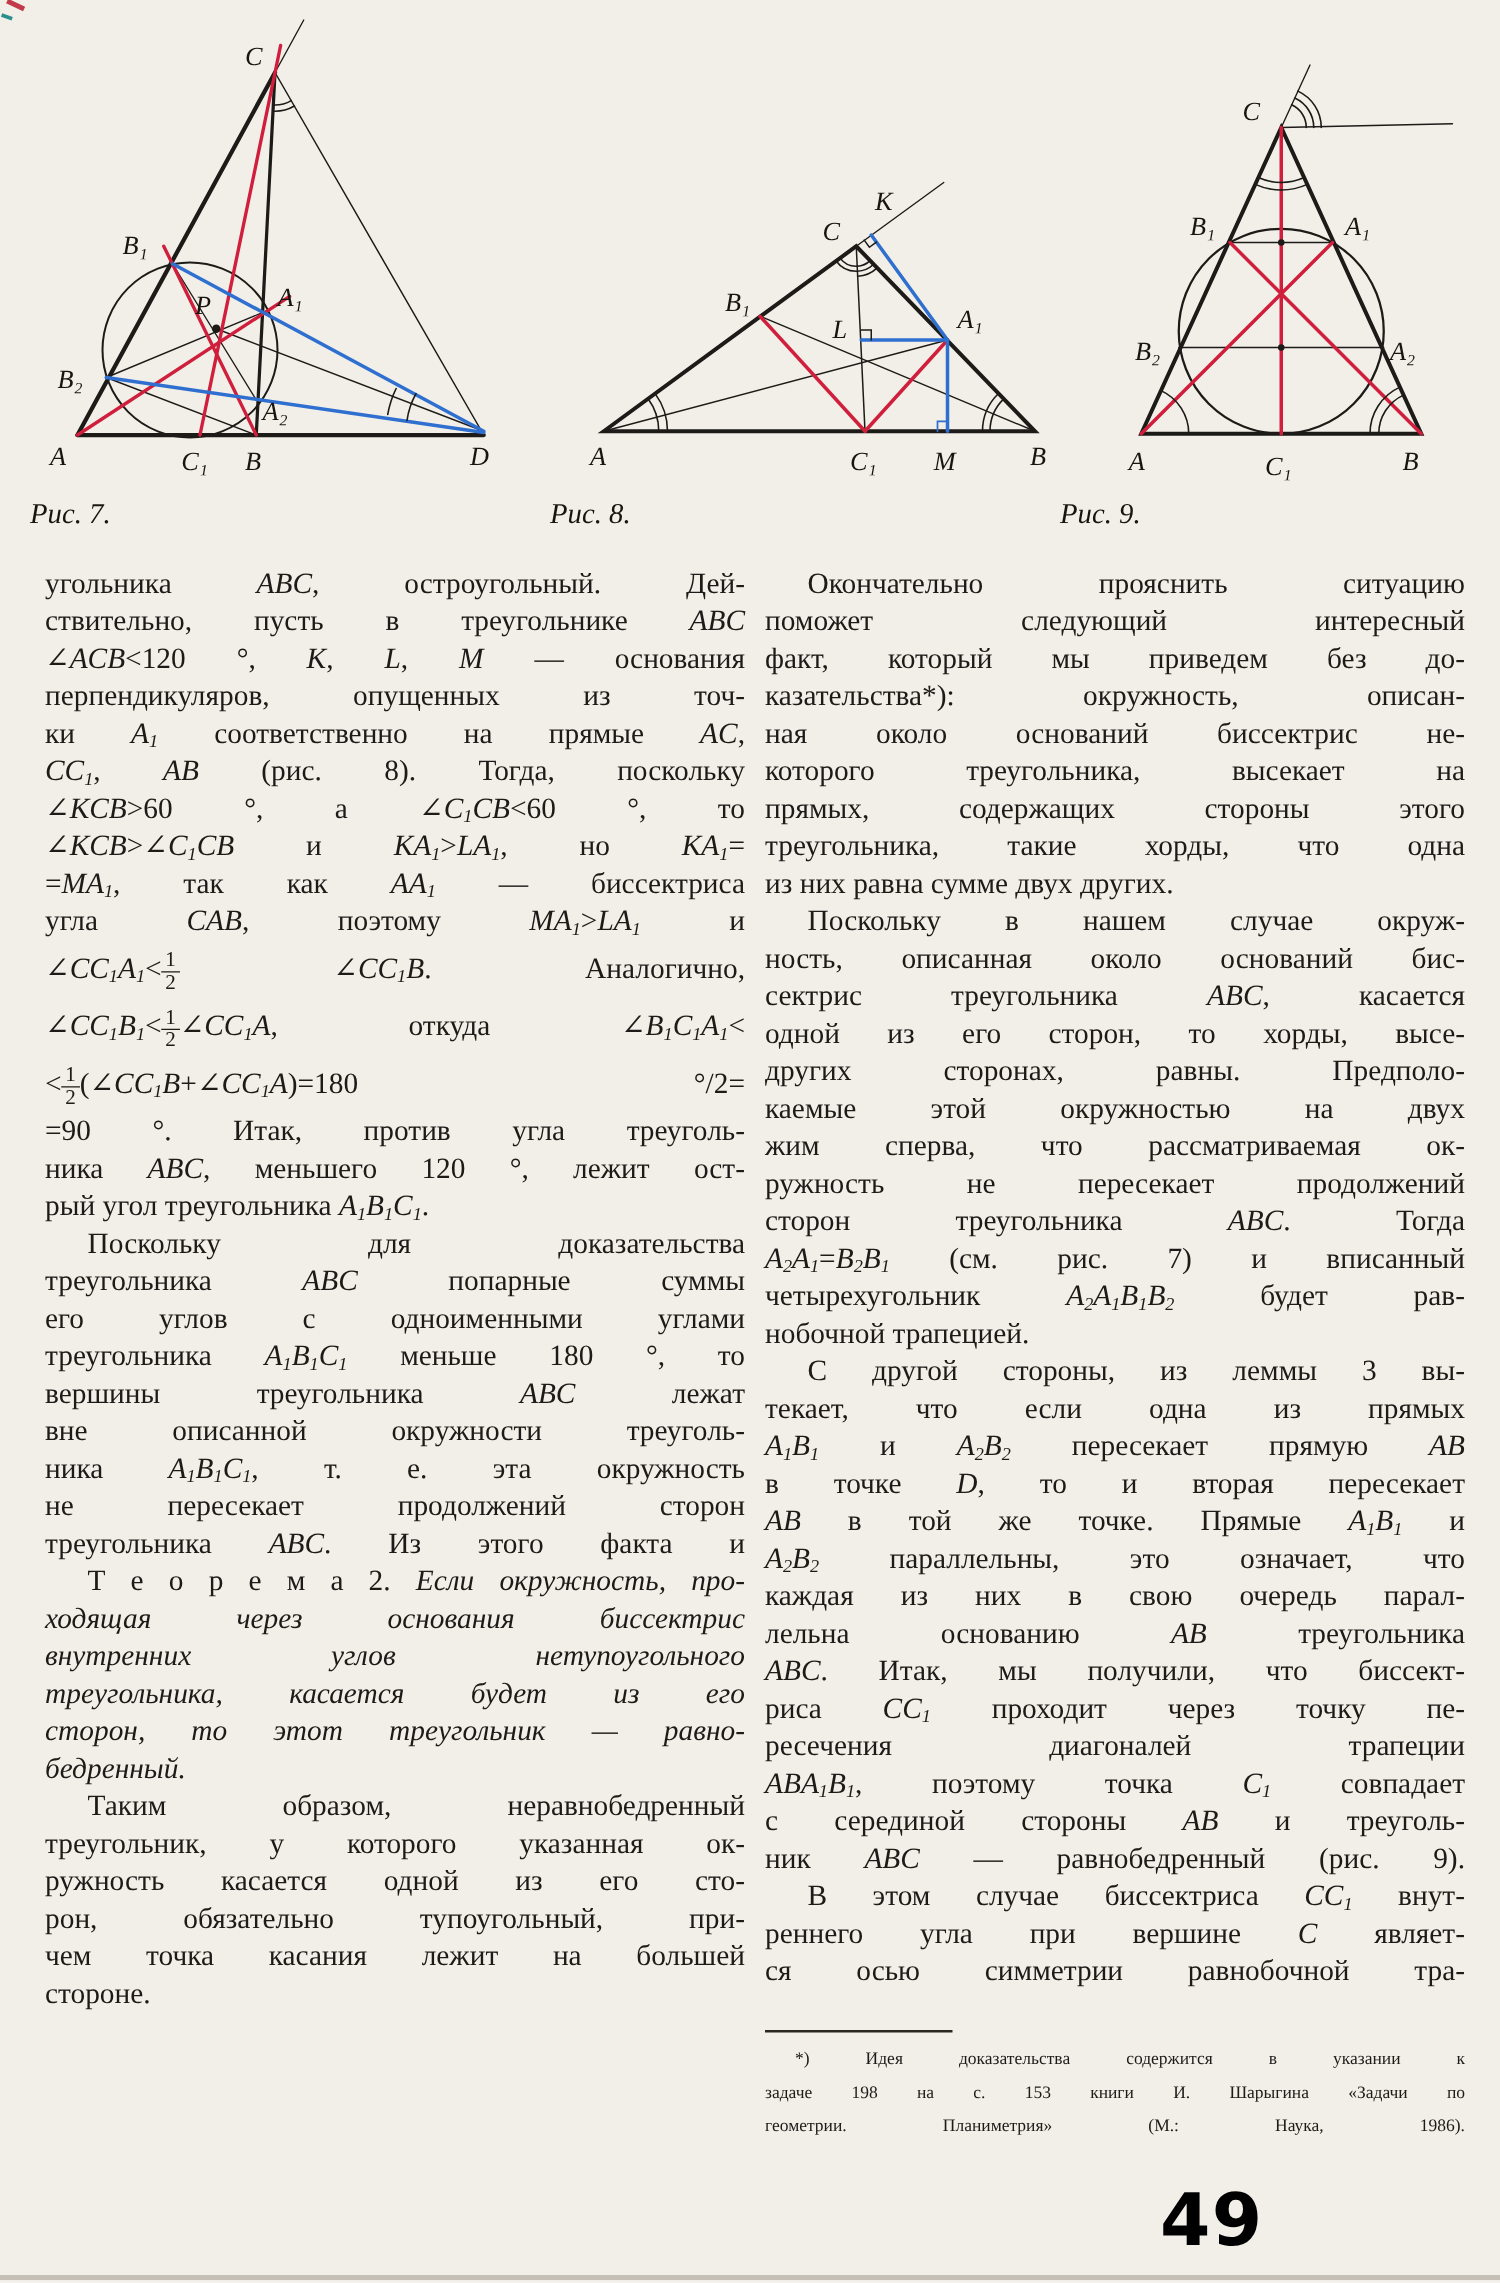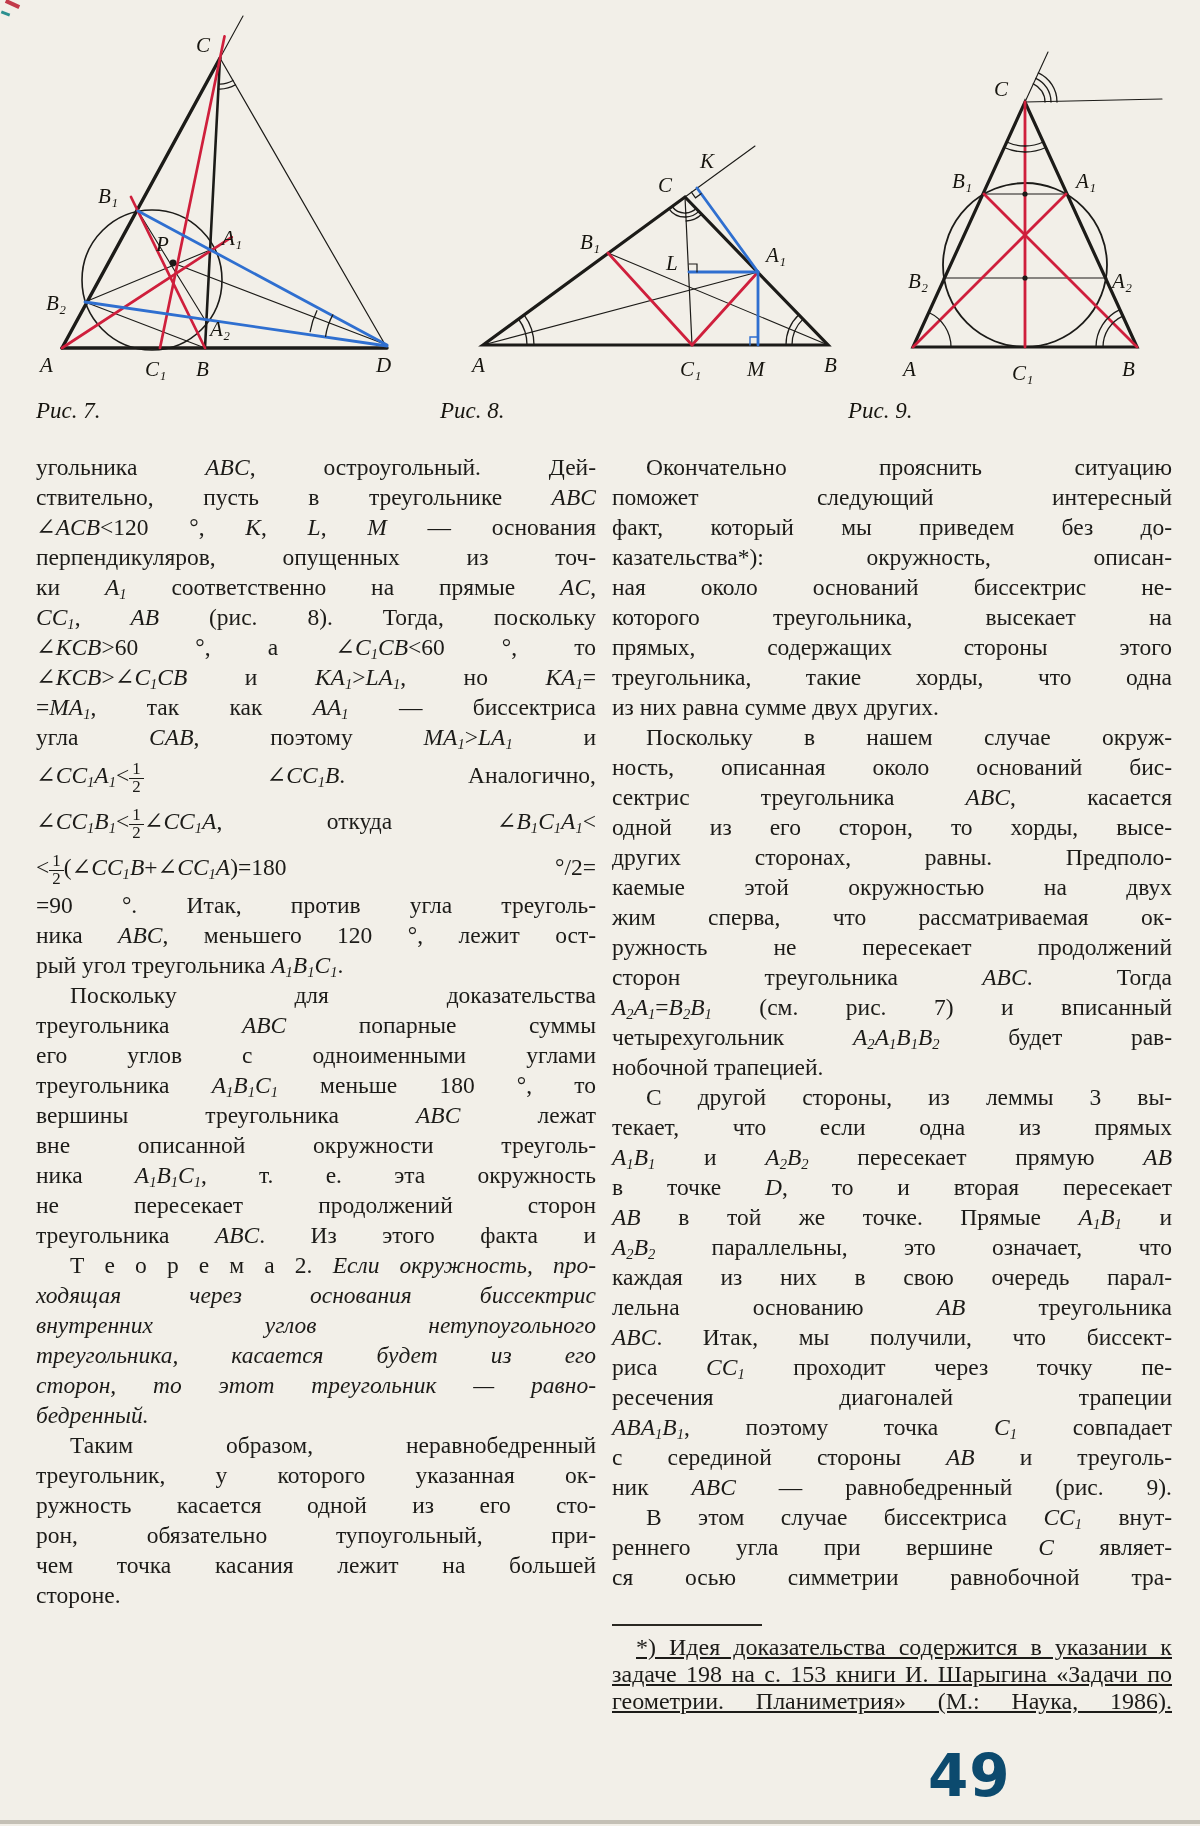--- a/index.html
+++ b/index.html
@@ -16,24 +16,24 @@
   .line.ind{text-indent:34px;}
   .line.nj{text-align-last:left;}
   .line i{font-style:italic;}
   .line sub{font-size:0.62em;vertical-align:-0.25em;line-height:0;}
   .frac{display:inline-block;text-align:center;vertical-align:-0.55em;font-size:0.72em;line-height:1;}
   .frac span{display:block;padding:0 3px;}
   .fr-top{border-bottom:1.4px solid currentColor;}
   
   #footnote{position:absolute;left:612px;top:1624px;width:560px;}
   #fn-rule{width:150px;border-top:2px solid #2a2822;margin-bottom:8px;}
-  .fnline{height:27px;line-height:27px;font-size:24px;text-align:justify;text-align-last:justify;text-decoration:underline;}
+  .fnline{height:27px;line-height:27px;font-size:14px;text-align:justify;text-align-last:justify;}
   .fnline.ind{text-indent:24px;}
   
-  #pagenum{position:absolute;left:928px;top:1742px;font:700 58px "DejaVu Sans","Liberation Sans",sans-serif;color:#0c4a6e;letter-spacing:1px;}
+  #pagenum{position:absolute;left:928px;top:1742px;font:700 58px "DejaVu Sans","Liberation Sans",sans-serif;color:#000000;letter-spacing:1px;}
   
   .artifact{position:absolute;}
   #edge-bottom{position:absolute;left:0;top:1820px;width:1200px;height:4px;background:#c4c0b6;}
 </style>
 </head>
 <body>
 
 <div id="page">
 
   <svg id="figsvg" width="1200" height="435" viewBox="0 0 1200 435">
@@ -175,21 +175,21 @@
         <text class="flabel" x="1076" y="188">A₁</text>
         <text class="flabel" x="908" y="288">B₂</text>
         <text class="flabel" x="1112" y="288">A₂</text>
         <text class="flabel" x="903" y="376">A</text>
         <text class="flabel" x="1012" y="380">C₁</text>
         <text class="flabel" x="1122" y="376">B</text>
       </g>
     </g>
   </svg>
 
-  <div class="caption" style="left:36px;top:398px;font-style:italic;">Рис. 7.</div>
+  <div class="caption" style="left:24px;top:398px;font-style:italic;">Рис. 7.</div>
   <div class="caption" style="left:440px;top:398px;">Рис. 8.</div>
   <div class="caption" style="left:848px;top:398px;">Рис. 9.</div>
 
   <div id="col-left" class="col" style="left:36px;top:452px;">
       <div class="line">угольника <i>ABC</i>, остроугольный. Дей-</div>
       <div class="line">ствительно, пусть в треугольнике <i>ABC</i></div>
       <div class="line">∠<i>ACB</i>&lt;120 °, <i>K</i>, <i>L</i>, <i>M</i> — основания</div>
       <div class="line">перпендикуляров, опущенных из точ-</div>
       <div class="line">ки <i>A<sub>1</sub></i> соответственно на прямые <i>AC</i>,</div>
       <div class="line"><i>CC<sub>1</sub></i>, <i>AB</i> (рис. 8). Тогда, поскольку</div>

